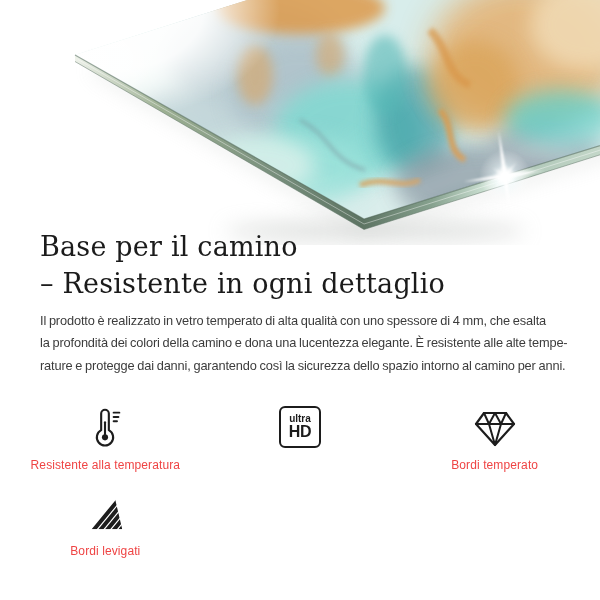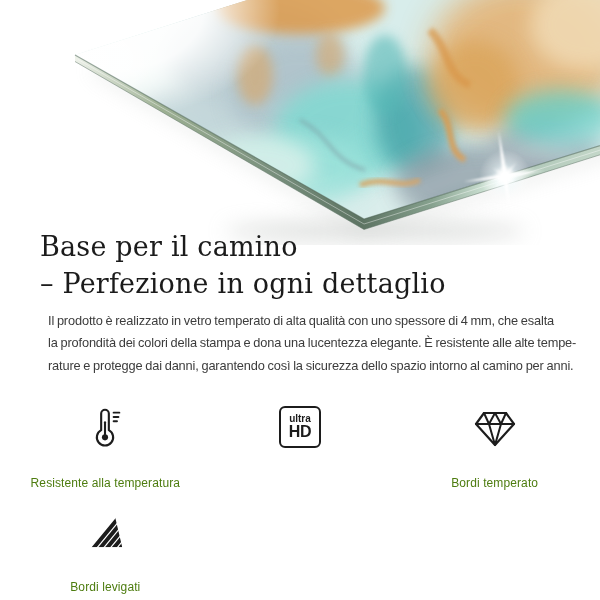--- a/index.html
+++ b/index.html
@@ -2,29 +2,29 @@
 <html><head>
 <meta charset="utf-8">
 <style>
   html,body{margin:0;padding:0;width:600px;height:600px;background:#ffffff;overflow:hidden;
     font-family:"Liberation Sans",sans-serif;}
   .canvas{position:relative;width:600px;height:446px;background:#fff;}
   .hero{position:absolute;top:0;left:0;width:600px;height:245px;}
   .headline{position:absolute;top:228px;left:40px;
     font-family:"DejaVu Serif","Liberation Serif",serif;
     font-size:27px;line-height:37px;color:#1b1b1b;letter-spacing:.2px;font-weight:400;}
-  .desc{position:absolute;top:310px;left:48px;width:530px;
+  .desc{position:absolute;top:310px;left:40px;width:530px;
     font-size:12.8px;line-height:22.4px;color:#3c3c3c;
     letter-spacing:-0.15px;word-spacing:-0.6px;}
   .desc-line{white-space:nowrap;overflow:visible;}
   .features{position:absolute;top:402px;left:8px;width:584px;
     display:grid;grid-template-columns:1fr 1fr 1fr;row-gap:16px;}
   .feature{display:flex;flex-direction:column;align-items:center;}
   .icon-slot{height:50px;display:flex;align-items:center;justify-content:center;}
-  .flabel{margin-top:24px;font-size:12px;color:#4d7c0f;letter-spacing:.1px;white-space:nowrap;text-align:center;}
+  .flabel{margin-top:6px;font-size:12px;color:#ef4444;letter-spacing:.1px;white-space:nowrap;text-align:center;}
   .icon-stroke{stroke:#1d1d1d;fill:none;stroke-linecap:round;stroke-linejoin:round;}
   .icon-fill{fill:#1d1d1d;stroke:none;}
   .uhd{width:38px;height:38px;border:2.6px solid #1c1c1c;border-radius:6px;
     display:flex;flex-direction:column;align-items:center;justify-content:center;
     color:#1c1c1c;}
   .uhd .u-top{font-size:10px;font-weight:700;line-height:10px;letter-spacing:0;}
   .uhd .u-bottom{font-size:16px;font-weight:700;line-height:16px;letter-spacing:-.3px;}
 </style>
 </head>
 <body>
@@ -129,26 +129,26 @@
         <path d="M0,-18 L1.5,0 L0,16 L-1.5,0 Z" transform="rotate(48)" fill="#ffffff" opacity="0.9" filter="url(#b1)"></path>
         <path d="M0,-15 L1.3,0 L0,13 L-1.3,0 Z" transform="rotate(-48)" fill="#ffffff" opacity="0.85" filter="url(#b1)"></path>
         <circle r="9" fill="#ffffff" opacity="0.7" filter="url(#b2)"></circle>
         <circle r="4" fill="#ffffff"></circle>
       </g>
     </svg>
   </div>
 
   <div class="headline">
     <div>Base per il camino</div>
-    <div>– Perfezione in ogni dettaglio</div>
+    <div>– Resistente in ogni dettaglio</div>
   </div>
 
   <div class="desc">
     <div class="desc-line">Il prodotto è realizzato in vetro temperato di alta qualità con uno spessore di 4 mm, che esalta</div>
-    <div class="desc-line">la profondità dei colori della stampa e dona una lucentezza elegante. È resistente alle alte tempe-</div>
+    <div class="desc-line">la profondità dei colori della camino e dona una lucentezza elegante. È resistente alle alte tempe-</div>
     <div class="desc-line">rature e protegge dai danni, garantendo così la sicurezza dello spazio intorno al camino per anni.</div>
   </div>
 
   <div class="features">
 
     <div class="feature">
       <div class="icon-slot">
         <svg width="46" height="46" viewBox="0 0 48 48">
           <path class="icon-stroke" stroke-width="2.2" d="M20,10 a4,4 0 0 1 8,0 v17.3 a8.5,8.5 0 1 1 -8,0 Z"></path>
           <line class="icon-stroke" stroke-width="2.2" x1="24" y1="19" x2="24" y2="31.5"></line>

